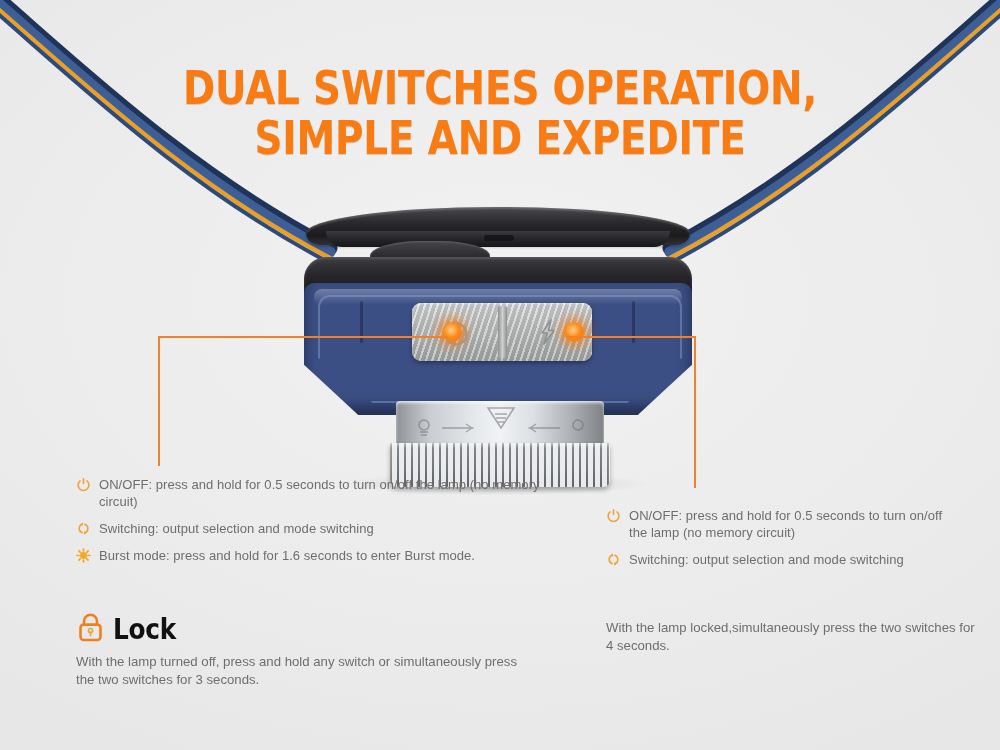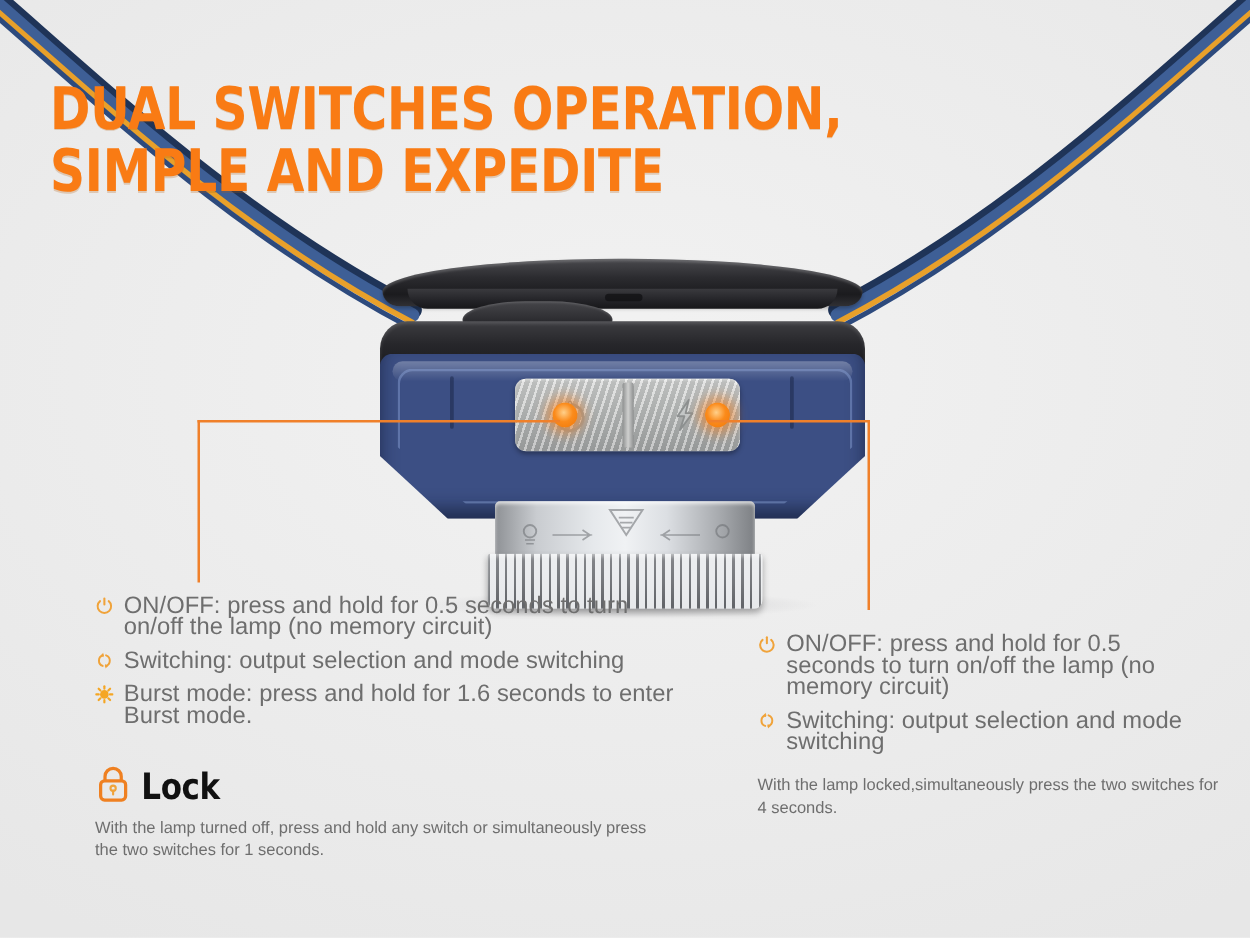--- a/index.html
+++ b/index.html
@@ -13,21 +13,21 @@
     background: radial-gradient(ellipse 80% 70% at 50% 40%, #f2f2f2 0%, #ececec 55%, #e7e7e7 100%);
     font-family: "Liberation Sans", sans-serif;
     -webkit-font-smoothing: antialiased;
   }
 
   
   #title {
     position: absolute;
     left: 0; top: 63px;
     width: 1000px;
-    text-align: left;
+    text-align: center;
     z-index: 40;
   }
   #title .line {
     display: block;
     color: #f97b14;
     font-family: "Liberation Sans Narrow", "DejaVu Sans Condensed", "Liberation Sans", sans-serif;
     font-weight: bold;
     font-size: 47px;
     line-height: 50px;
     letter-spacing: -0.2px;
@@ -148,21 +148,21 @@
   .feature { position:absolute; z-index:35; }
   .feat-head { display:flex; align-items:center; gap:9px; }
   .feat-head .htext {
     font-family: "Liberation Sans Narrow", "DejaVu Sans Condensed", "Liberation Sans", sans-serif;
     font-weight: bold; font-size: 30px; color:#111; letter-spacing:-0.3px;
     transform: scaleX(0.95); transform-origin:left center;
   }
   .bullets { margin-top: 10px; }
   .bullet { display:flex; align-items:flex-start; gap:8px; margin-bottom:10px; }
   .bullet .btext {
-    font-size: 19px; color:#6e6e6e; line-height:17px; letter-spacing:0.05px;
+    font-size: 13px; color:#6e6e6e; line-height:17px; letter-spacing:0.05px;
   }
   .bullet .bico { flex: 0 0 auto; margin-top:1px; }
 
   .lock-block { position:absolute; z-index:35; }
   .lock-head { display:flex; align-items:flex-start; gap:8px; }
   .lock-head .htext {
     font-family: "Liberation Sans Narrow", "DejaVu Sans Condensed", "Liberation Sans", sans-serif;
     font-weight: bold; font-size: 29px; color:#111; letter-spacing:-0.3px;
     transform: scaleX(0.95); transform-origin:left center;
   }
@@ -303,20 +303,20 @@
   <div class="lock-block" style="left:76px;top:612px;width:460px">
     <div class="lock-head">
       <svg width="29" height="30" viewBox="0 0 29 30">
         <path d="M8 13 V9.2 a6.5 6.5 0 0 1 13 0 V13" fill="none" stroke="#ef8021" stroke-width="2.6"></path>
         <rect x="4.5" y="12.6" width="20" height="15.4" rx="3.2" fill="none" stroke="#ef8021" stroke-width="2.6"></rect>
         <circle cx="14.5" cy="18.6" r="2.1" fill="none" stroke="#f0a33a" stroke-width="1.7"></circle>
         <path d="M14.5 20.4 v3.2" stroke="#f0a33a" stroke-width="1.7" stroke-linecap="round"></path>
       </svg>
       <span class="htext">Lock</span>
     </div>
-    <div class="lock-desc">With the lamp turned off, press and hold any switch or simultaneously press the two switches for 1 seconds.</div>
+    <div class="lock-desc">With the lamp turned off, press and hold any switch or simultaneously press the two switches for 3 seconds.</div>
   </div>
 
   <div class="lock-block" style="left:606px;top:612px;width:370px">
     <div class="lock-desc">With the lamp locked,simultaneously press the two switches for 4 seconds.</div>
   </div>
 
 </div>
 
 </body></html>

